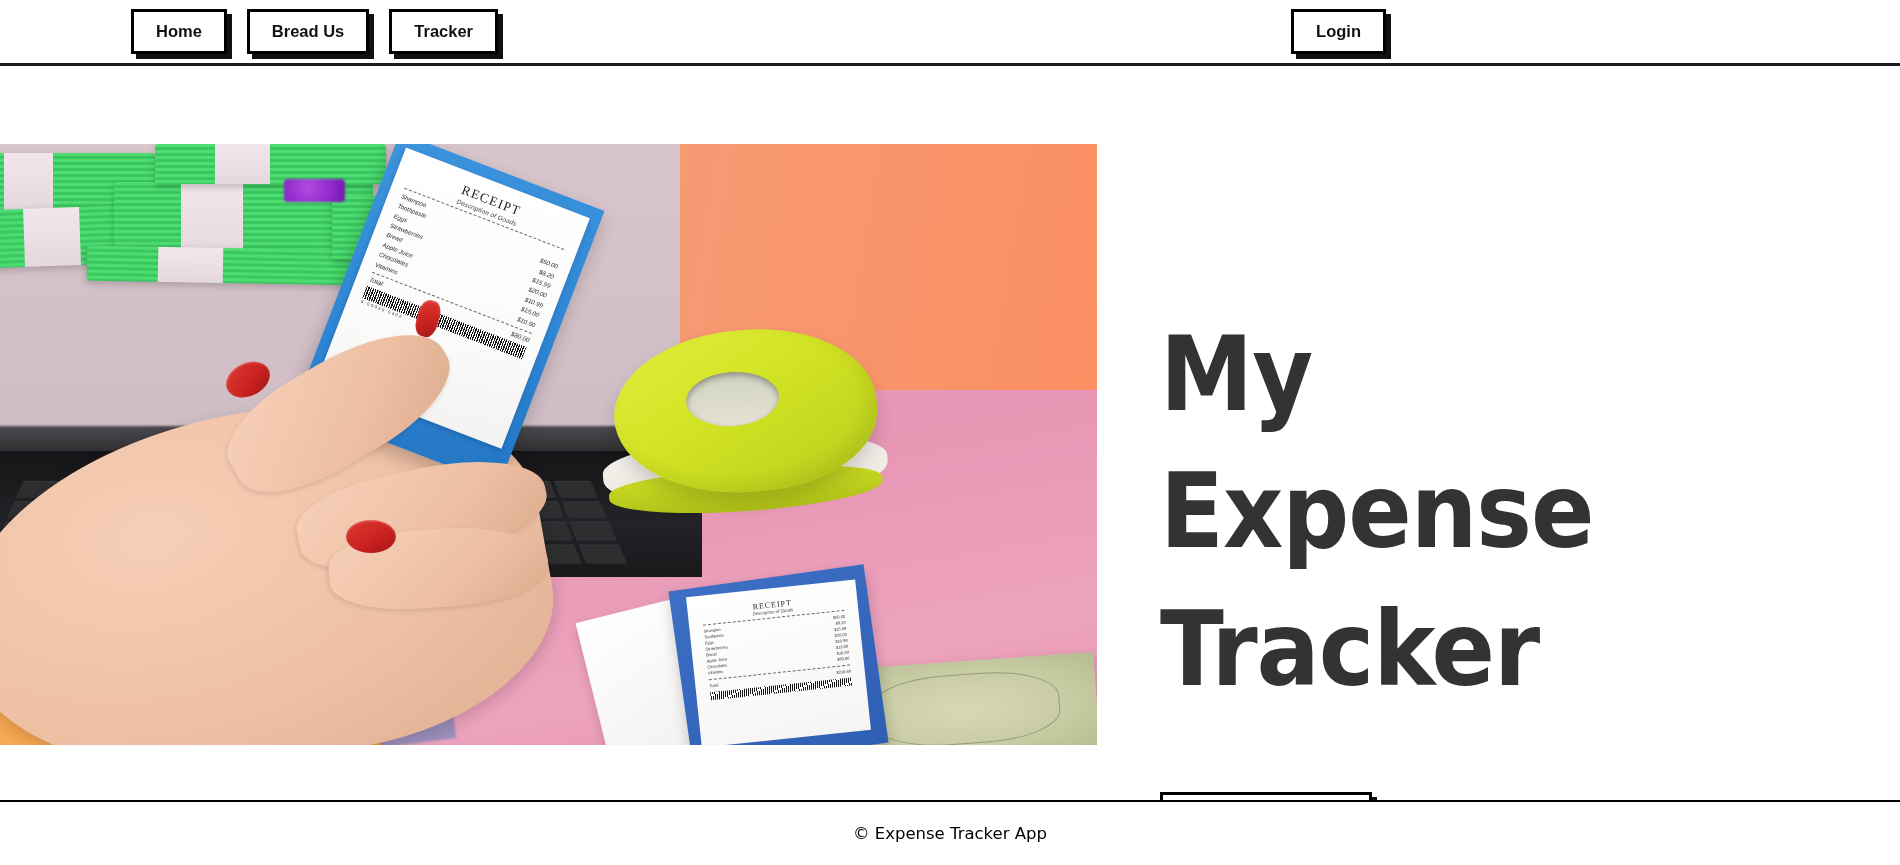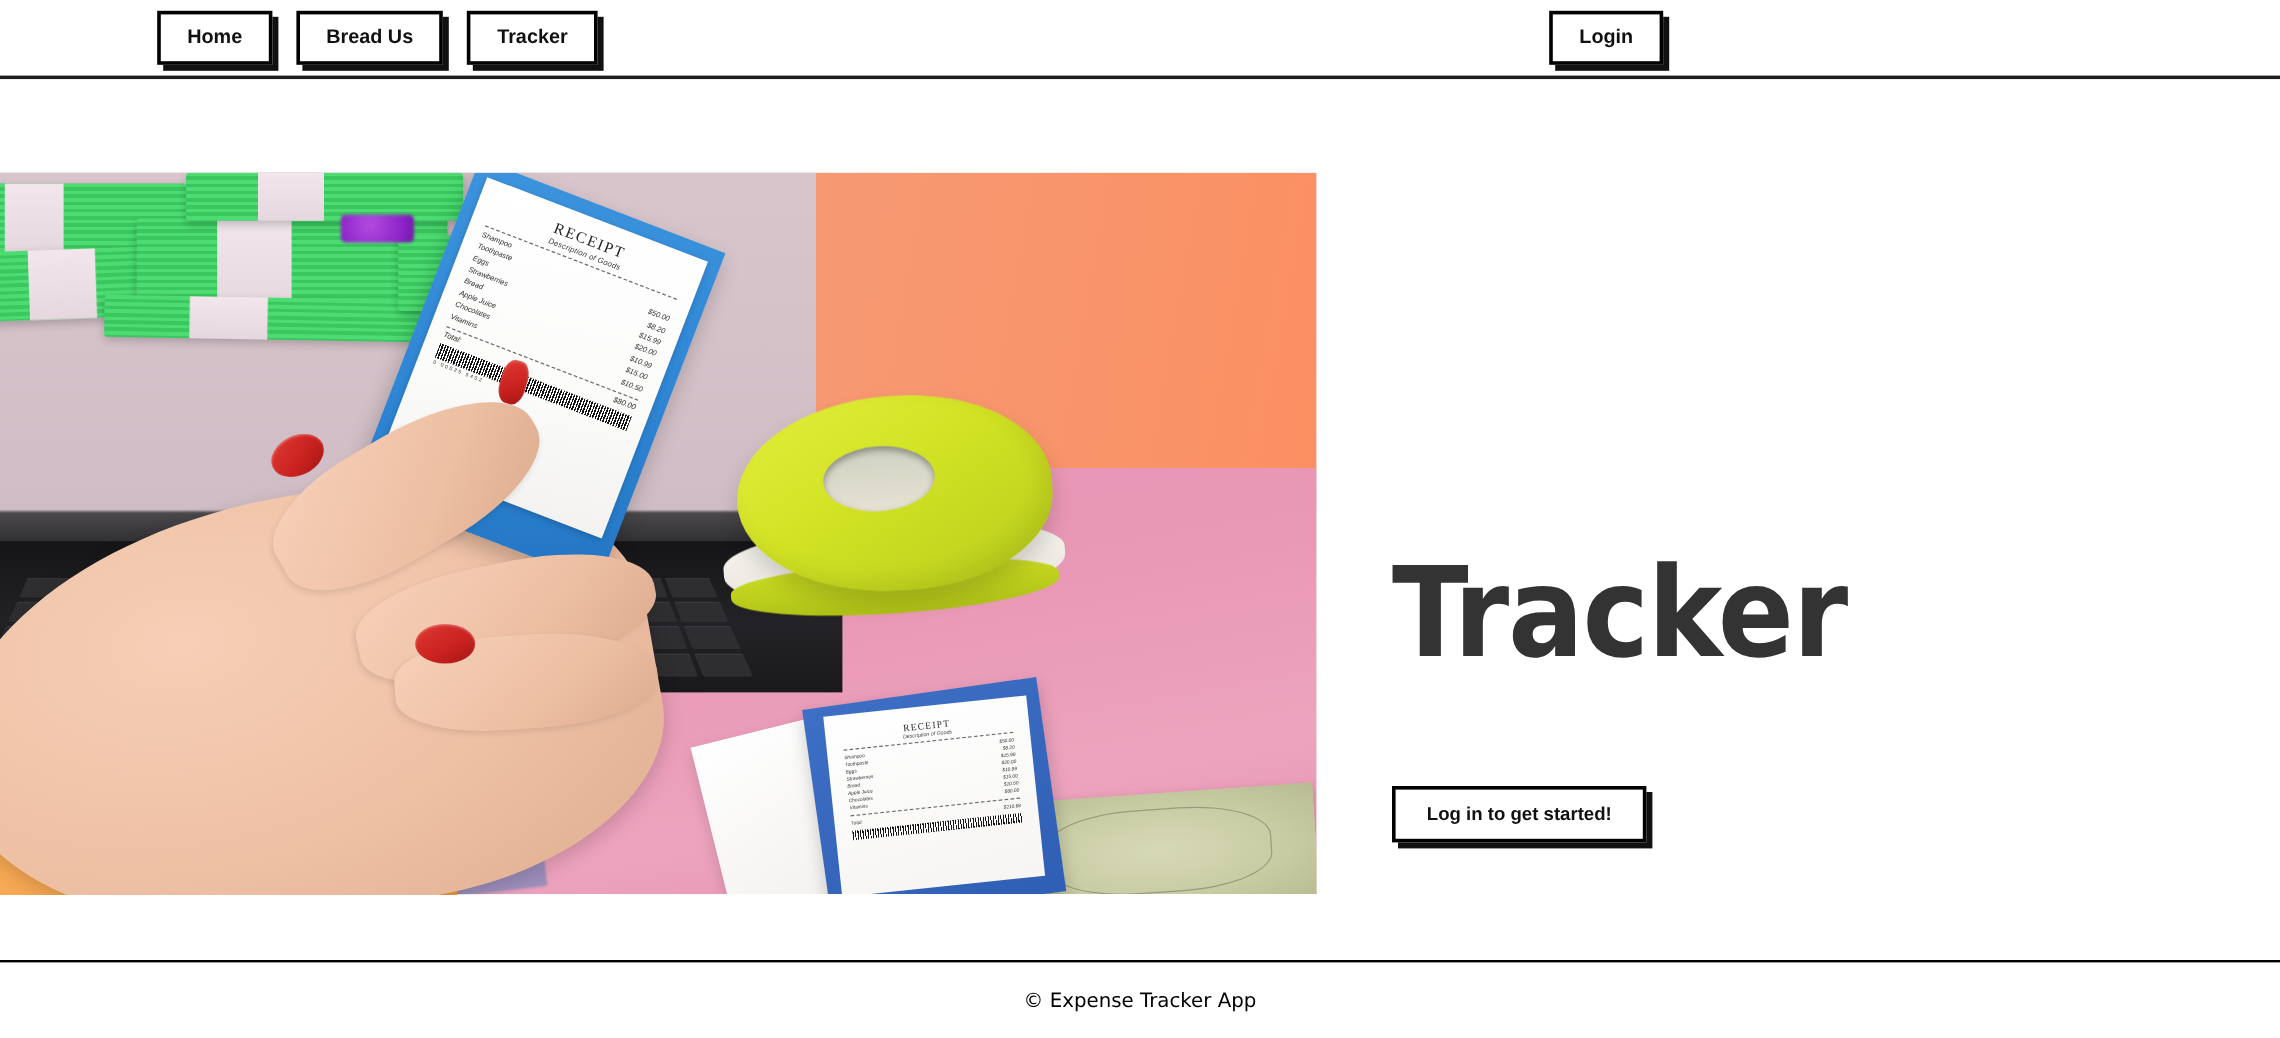--- a/index.html
+++ b/index.html
@@ -580,21 +580,21 @@
       <div class="finger f2"></div>
       <div class="finger f3"></div>
       <div class="nail n1"></div>
       <div class="nail n2"></div>
       <div class="nail n3"></div>
     </div>
   </figure>
 
   <div class="hero-copy">
     <h1 class="hero-title">
-      <br>
+      <span>My Expense</span><br>
       <span>Tracker</span>
     </h1>
     <div class="cta-wrap">
       <button class="brutal-btn cta">Log in to get started!</button>
     </div>
   </div>
 
 </main>
 
 <footer class="site-footer">

